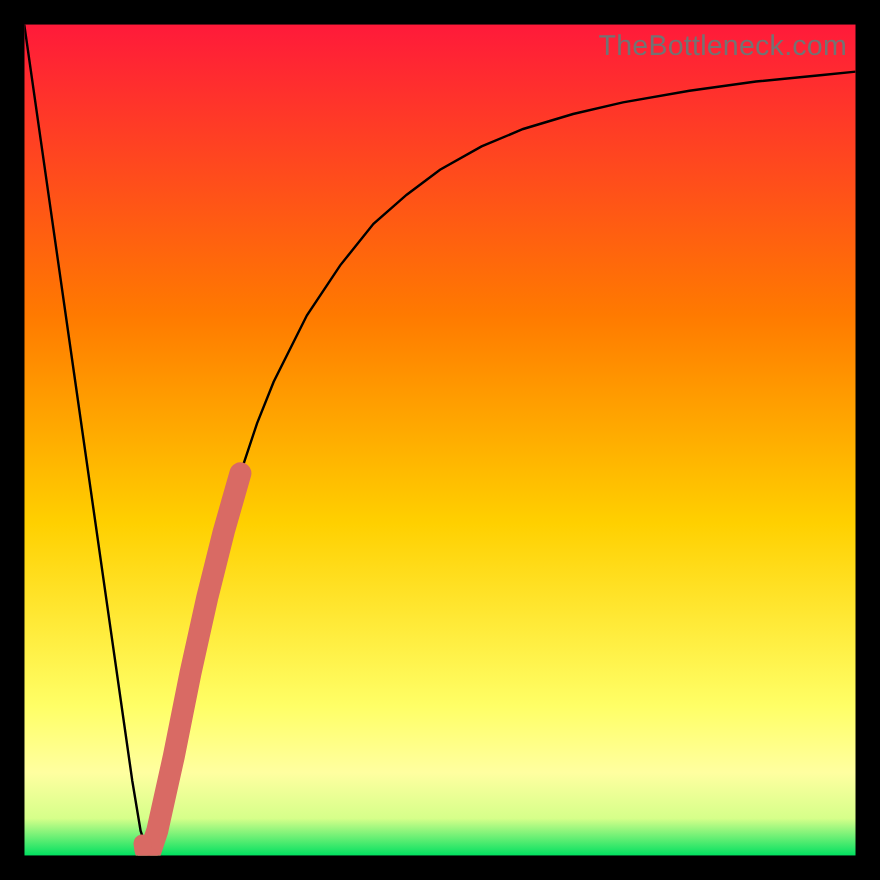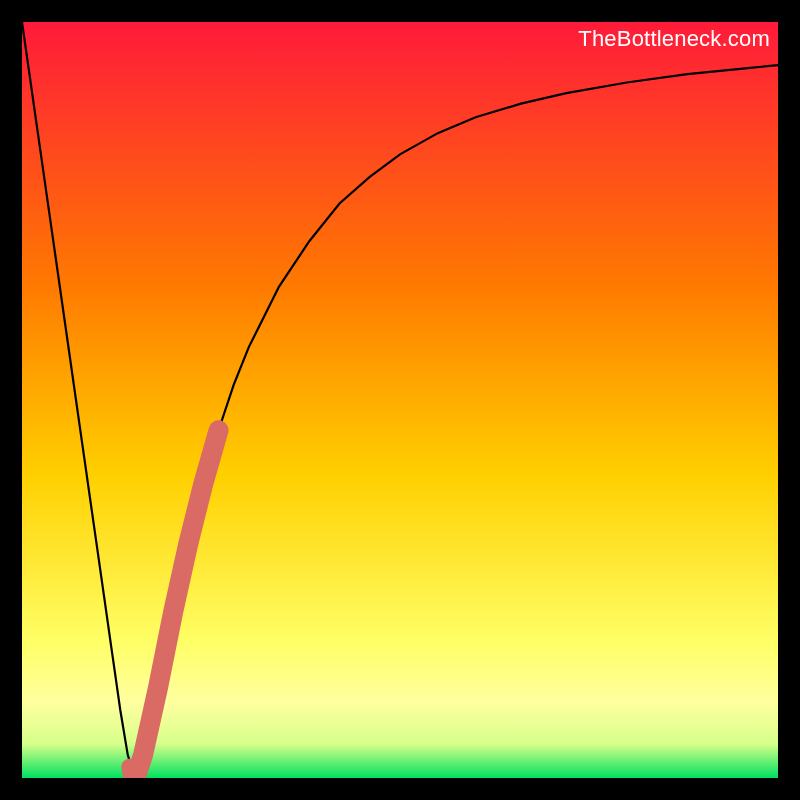--- a/index.html
+++ b/index.html
@@ -22,22 +22,22 @@
     left: 22px;
     top: 22px;
     width: 756px;
     height: 756px;
     overflow: hidden;
   }
   .watermark {
     position: absolute;
     top: 4px;
     right: 8px;
-    color: #ffffff;
-    font-size: 22px;
+    color: #737373;
+    font-size: 26px;
     font-weight: 500;
     letter-spacing: 0.2px;
     z-index: 5;
   }
   svg { display: block; }
 </style>
 </head>
 <body>
 
 <div class="frame">

